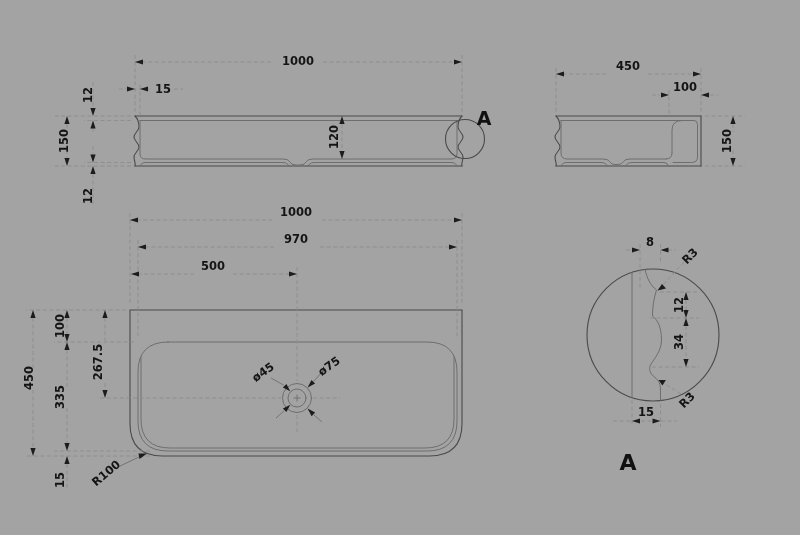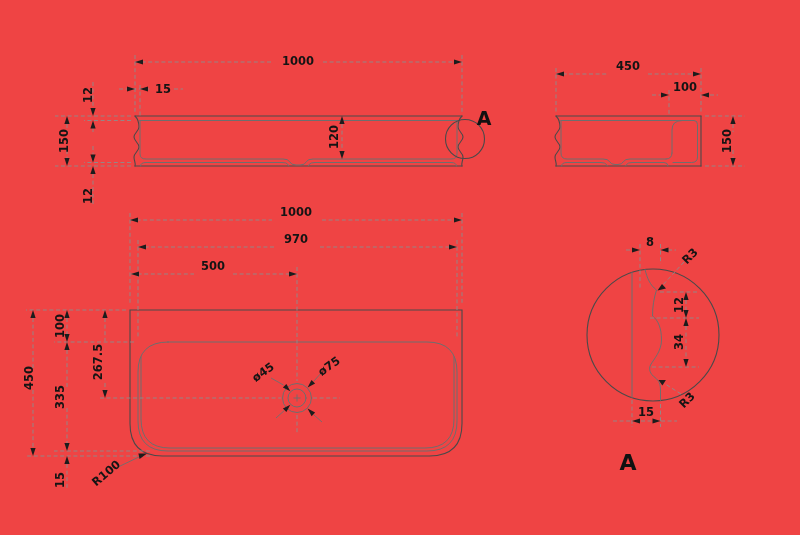--- a/index.html
+++ b/index.html
@@ -1,16 +1,16 @@
 <!DOCTYPE html>
 <html><head>
 <meta charset="utf-8">
 <style>
   html,body{margin:0;padding:0;background:#ffffff;}
-  .stage{width:800px;height:535px;background:#ef4444;position:relative;font-family:"DejaVu Sans",sans-serif;}
+  .stage{width:800px;height:535px;background:#a3a3a3;position:relative;font-family:"DejaVu Sans",sans-serif;}
   svg{display:block;}
   .ln{stroke:#4a4a4a;stroke-width:1.1;fill:none;stroke-linecap:round;}
   .ln2{stroke:#6e6e6e;stroke-width:1;fill:none;stroke-linecap:round;}
   .dim{stroke:#8c8c8c;stroke-width:0.9;fill:none;stroke-dasharray:4 2.6;}
   .ld{stroke:#6e6e6e;stroke-width:0.9;fill:none;}
   .ar{fill:#1c1c1c;stroke:none;}
   .dl{font-family:"DejaVu Sans",sans-serif;font-size:11.5px;font-weight:700;fill:#141414;text-anchor:middle;}
   .ref{font-family:"DejaVu Sans",sans-serif;font-size:19px;font-weight:700;fill:#111111;text-anchor:middle;}
   .ref2{font-size:22px;}
 </style>

